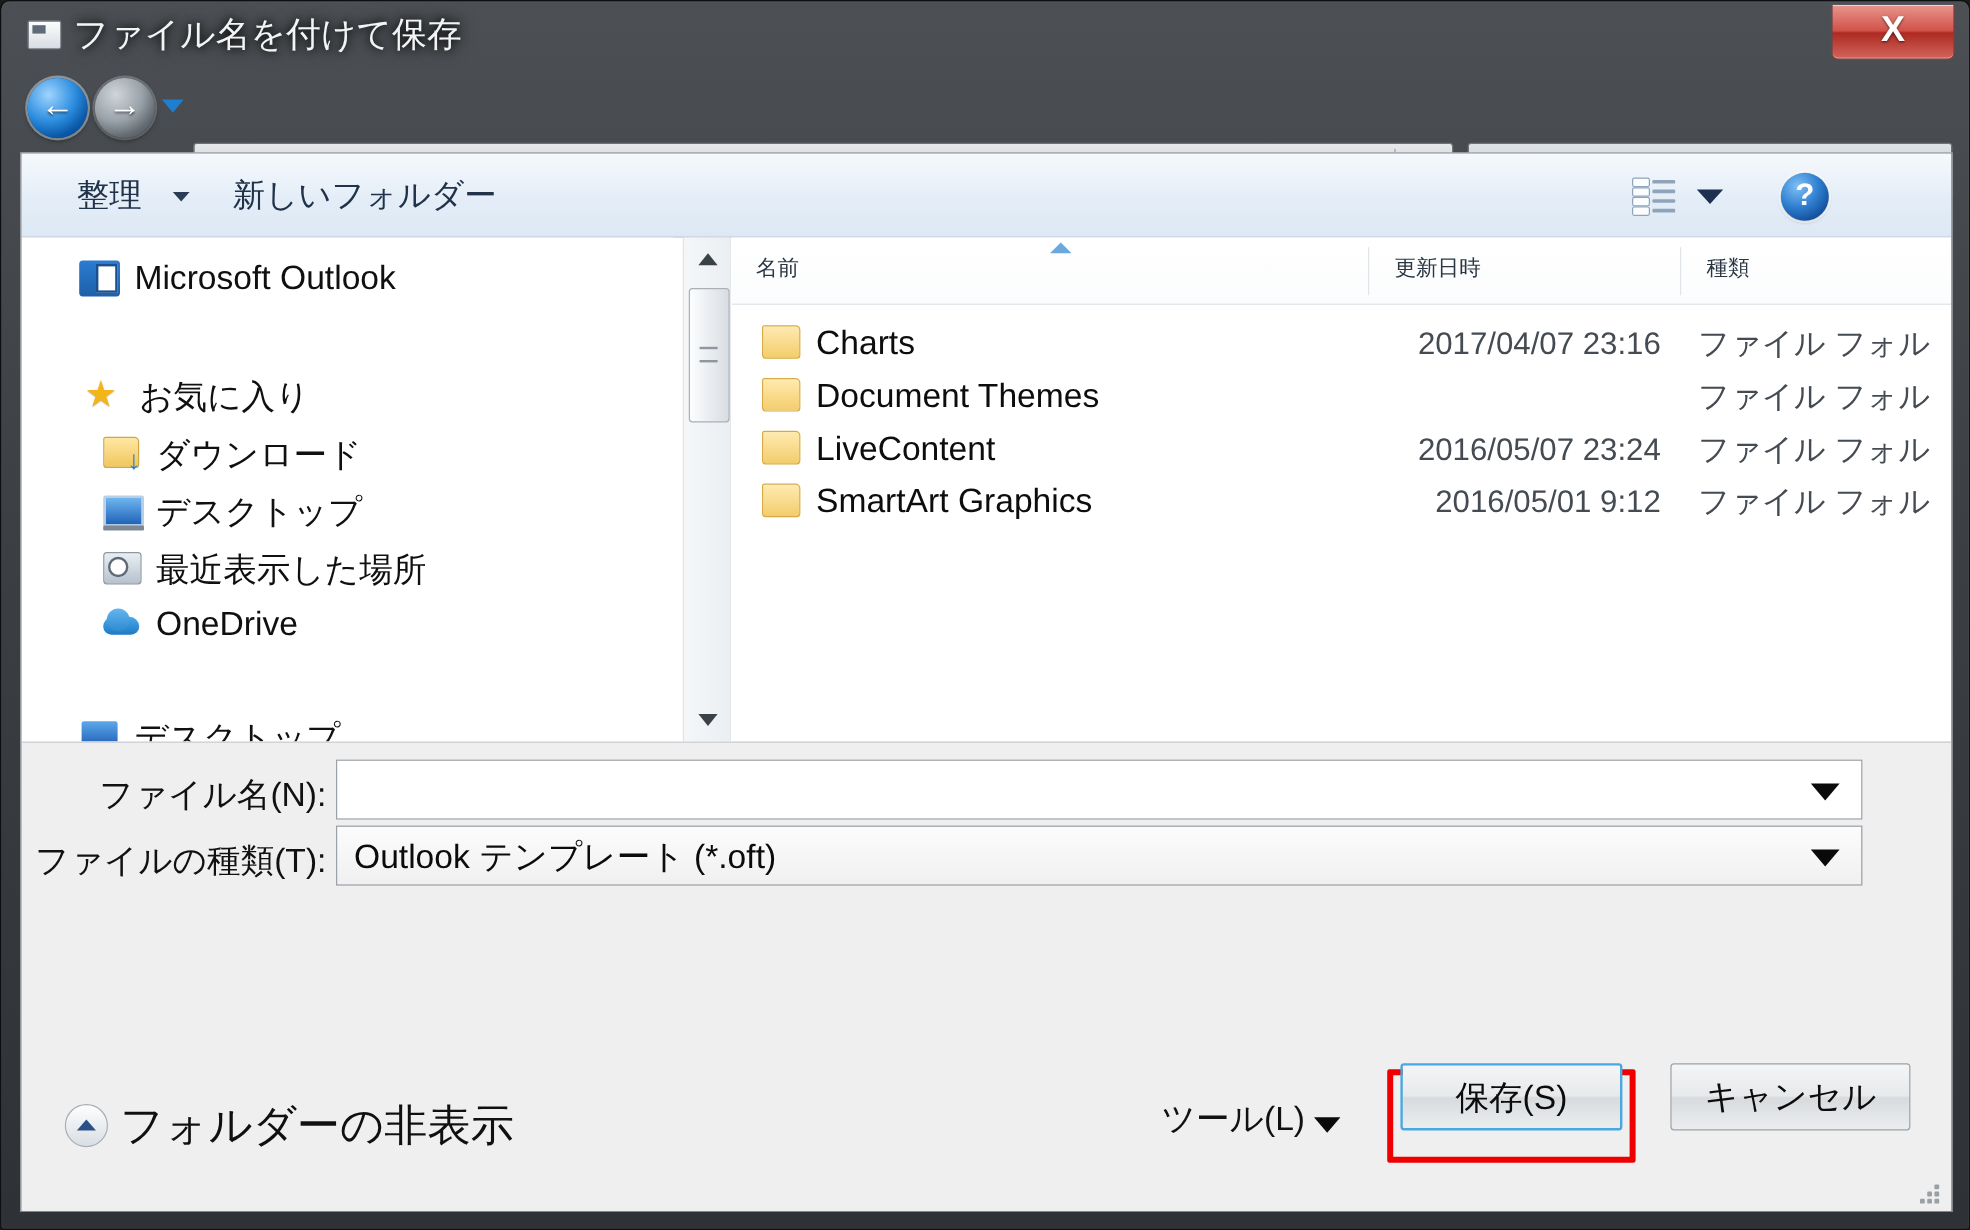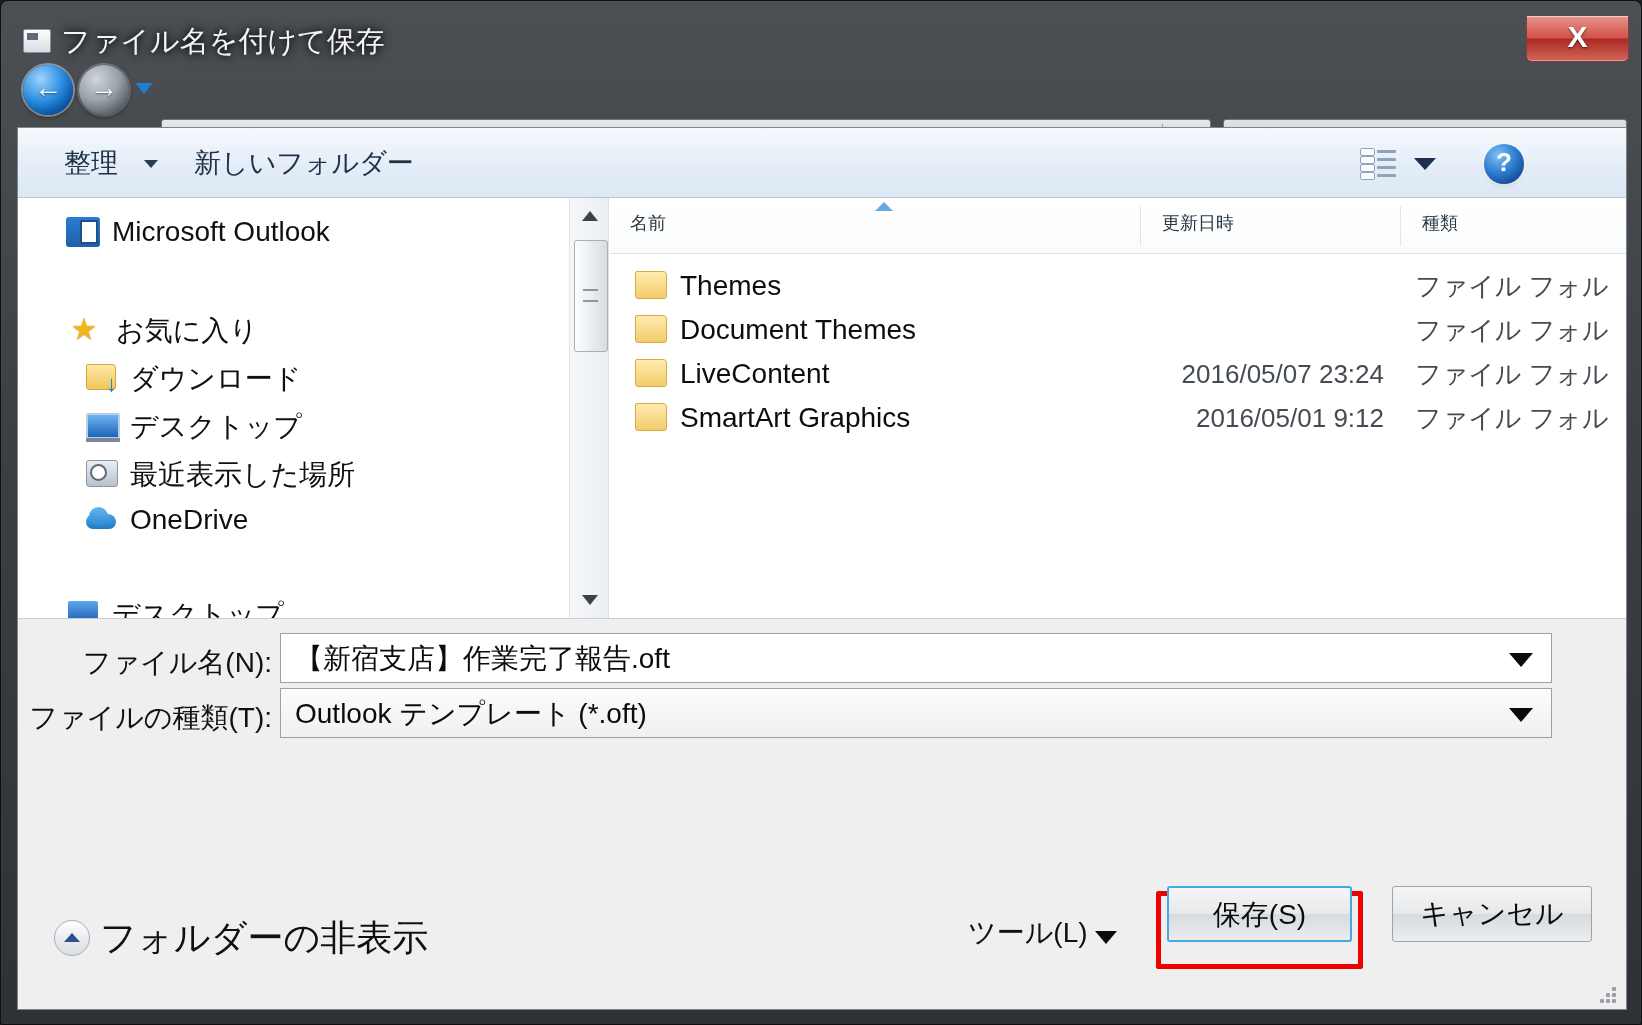--- a/index.html
+++ b/index.html
@@ -14,21 +14,21 @@
     position:absolute;left:0;top:0;width:1642px;height:1025px;
     box-sizing:border-box;
     background:linear-gradient(180deg,#4c5054 0%,#3c4044 42%,#2e3236 100%);
     border:1px solid #0d0f11;
     border-radius:8px 8px 4px 4px;
     box-shadow:inset 0 0 1px rgba(255,255,255,.25);
     overflow:hidden;
   }
 
   
-  .titlebar{position:absolute;left:0;top:12px;width:1642px;height:56px;}
+  .titlebar{position:absolute;left:0;top:0;width:1642px;height:56px;}
   .title-icon{
     position:absolute;left:22px;top:16px;width:26px;height:22px;
     background:linear-gradient(180deg,#fdfdfd,#d8dde4);
     border:1px solid #8b9099;border-radius:2px;
   }
   .title-icon:after{
     content:"";position:absolute;left:3px;top:3px;width:11px;height:7px;
     background:#5f6a78;
   }
   .title-text{
@@ -560,21 +560,22 @@
           <div class="sort-caret"></div>
           <div class="col" style="left:20px;">名前</div>
           <div class="col-sep" style="left:530px;"></div>
           <div class="col" style="left:552px;">更新日時</div>
           <div class="col-sep" style="left:790px;"></div>
           <div class="col" style="left:812px;">種類</div>
         </div>
 
         <div class="frow" style="top:66px;">
           <span class="f-ico"></span>
-          <span class="f-name">Themes</span>
+          <span class="f-name">Charts</span>
+          <span class="f-date">2017/04/07 23:16</span>
           <span class="f-type">ファイル フォル</span>
         </div>
         <div class="frow" style="top:110px;">
           <span class="f-ico"></span>
           <span class="f-name">Document Themes</span>
           <span class="f-type">ファイル フォル</span>
         </div>
         <div class="frow" style="top:154px;">
           <span class="f-ico"></span>
           <span class="f-name">LiveContent</span>
@@ -592,21 +593,20 @@
       <div class="hscroll">
         <div class="hs-left"></div>
         <div class="hs-thumb"></div>
         <div class="hs-right"></div>
       </div>
     </div>
 
     <div class="formarea">
       <div class="flabel fn-label">ファイル名(N):</div>
       <div class="fn-input">
-        <div class="fn-value">【新宿支店】作業完了報告.oft</div>
         <div class="cbcaret"></div>
       </div>
 
       <div class="flabel ft-label">ファイルの種類(T):</div>
       <div class="ft-input">
         <div class="ft-value">Outlook テンプレート (*.oft)</div>
         <div class="cbcaret"></div>
       </div>
 
       <div class="hidefolders">

